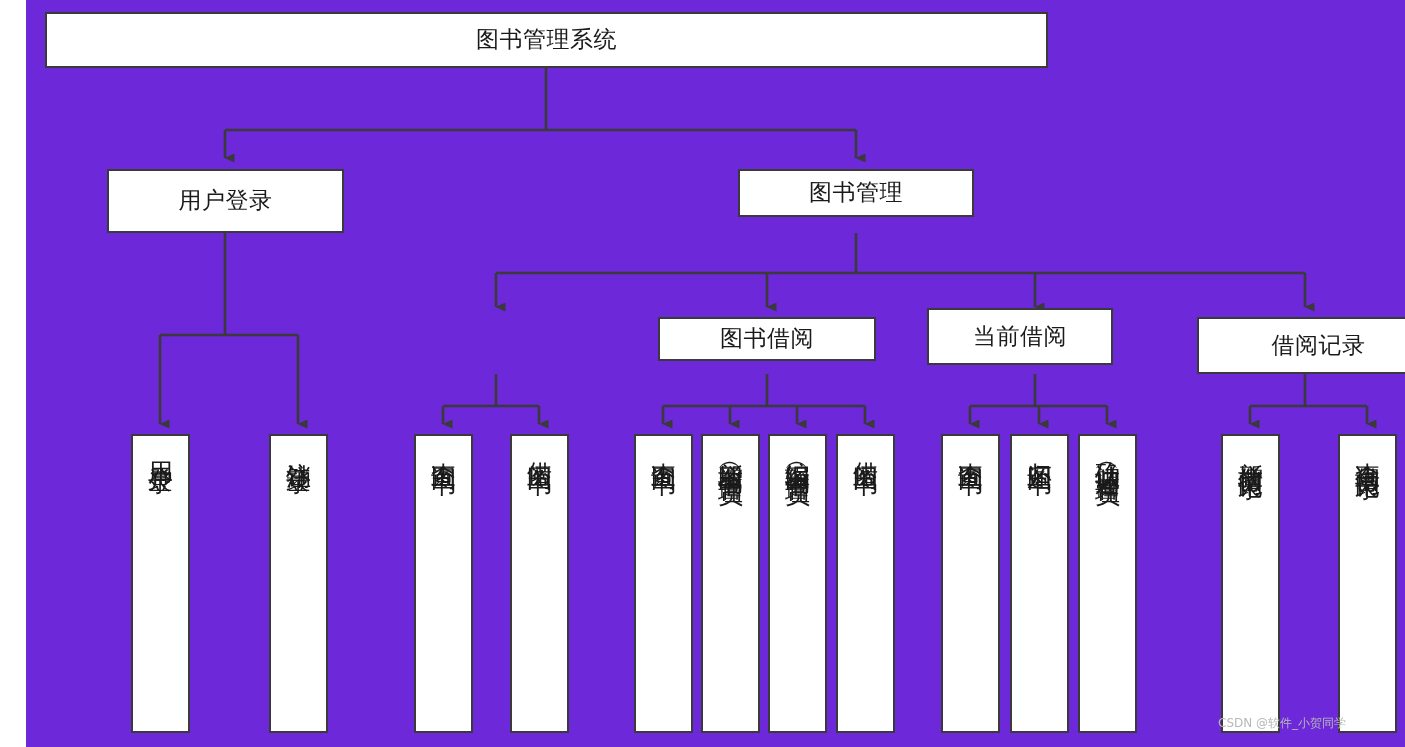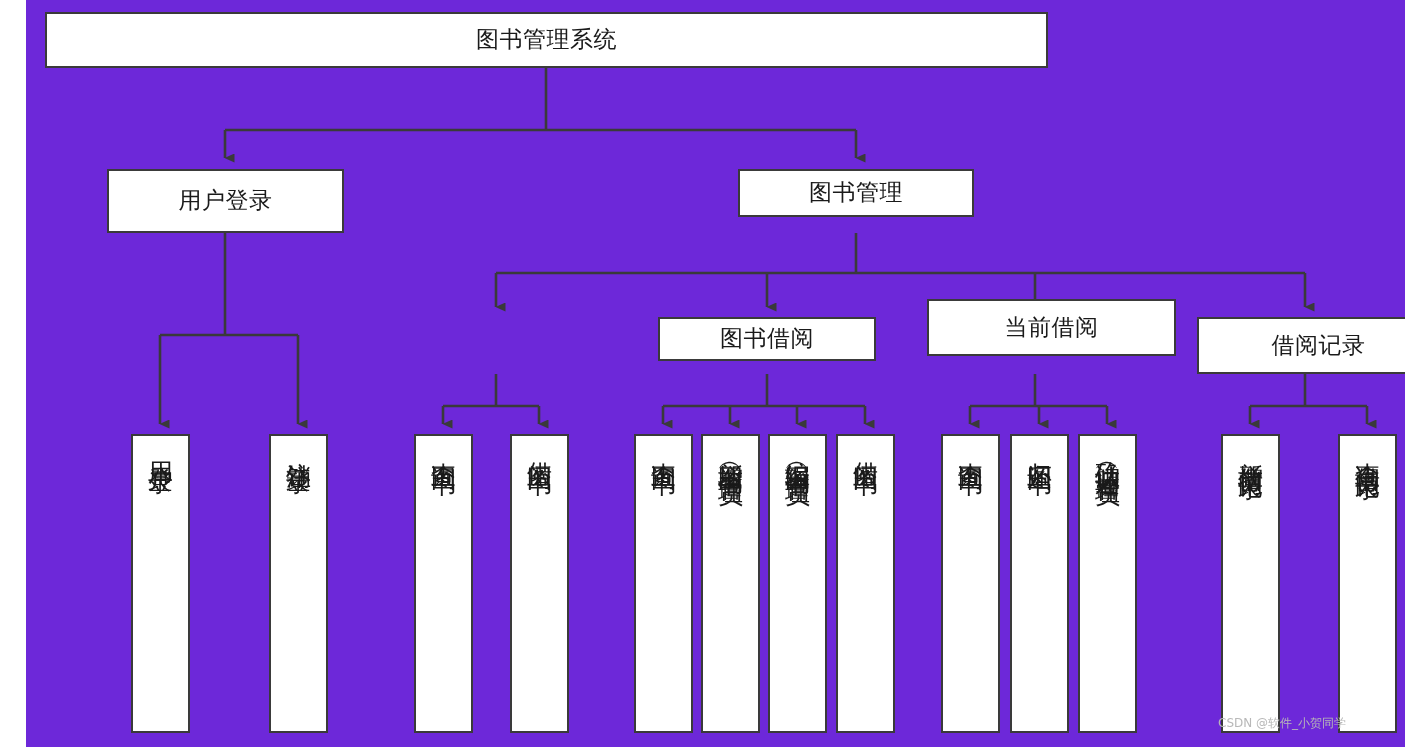--- a/index.html
+++ b/index.html
@@ -134,21 +134,21 @@
   <div class="node horizontal" style="left:81px; top:169px; width:237px; height:64px;">
     <span class="node-label">用户登录</span>
   </div>
   <div class="node horizontal" style="left:712px; top:169px; width:236px; height:48px;">
     <span class="node-label">图书管理</span>
   </div>
 
   <div class="node horizontal" style="left:632px; top:317px; width:218px; height:44px;">
     <span class="node-label">图书借阅</span>
   </div>
-  <div class="node horizontal" style="left:901px; top:299px; width:249px; height:57px;">
+  <div class="node horizontal" style="left:901px; top:308px; width:186px; height:57px;">
     <span class="node-label">当前借阅</span>
   </div>
   <div class="node horizontal" style="left:1171px; top:317px; width:243px; height:57px;">
     <span class="node-label">借阅记录</span>
   </div>
 
   <div class="node vertical" style="left:105px; top:434px; width:59px; height:299px;">
     <span class="node-label">用户登录</span>
   </div>
   <div class="node vertical" style="left:243px; top:434px; width:59px; height:299px;">

